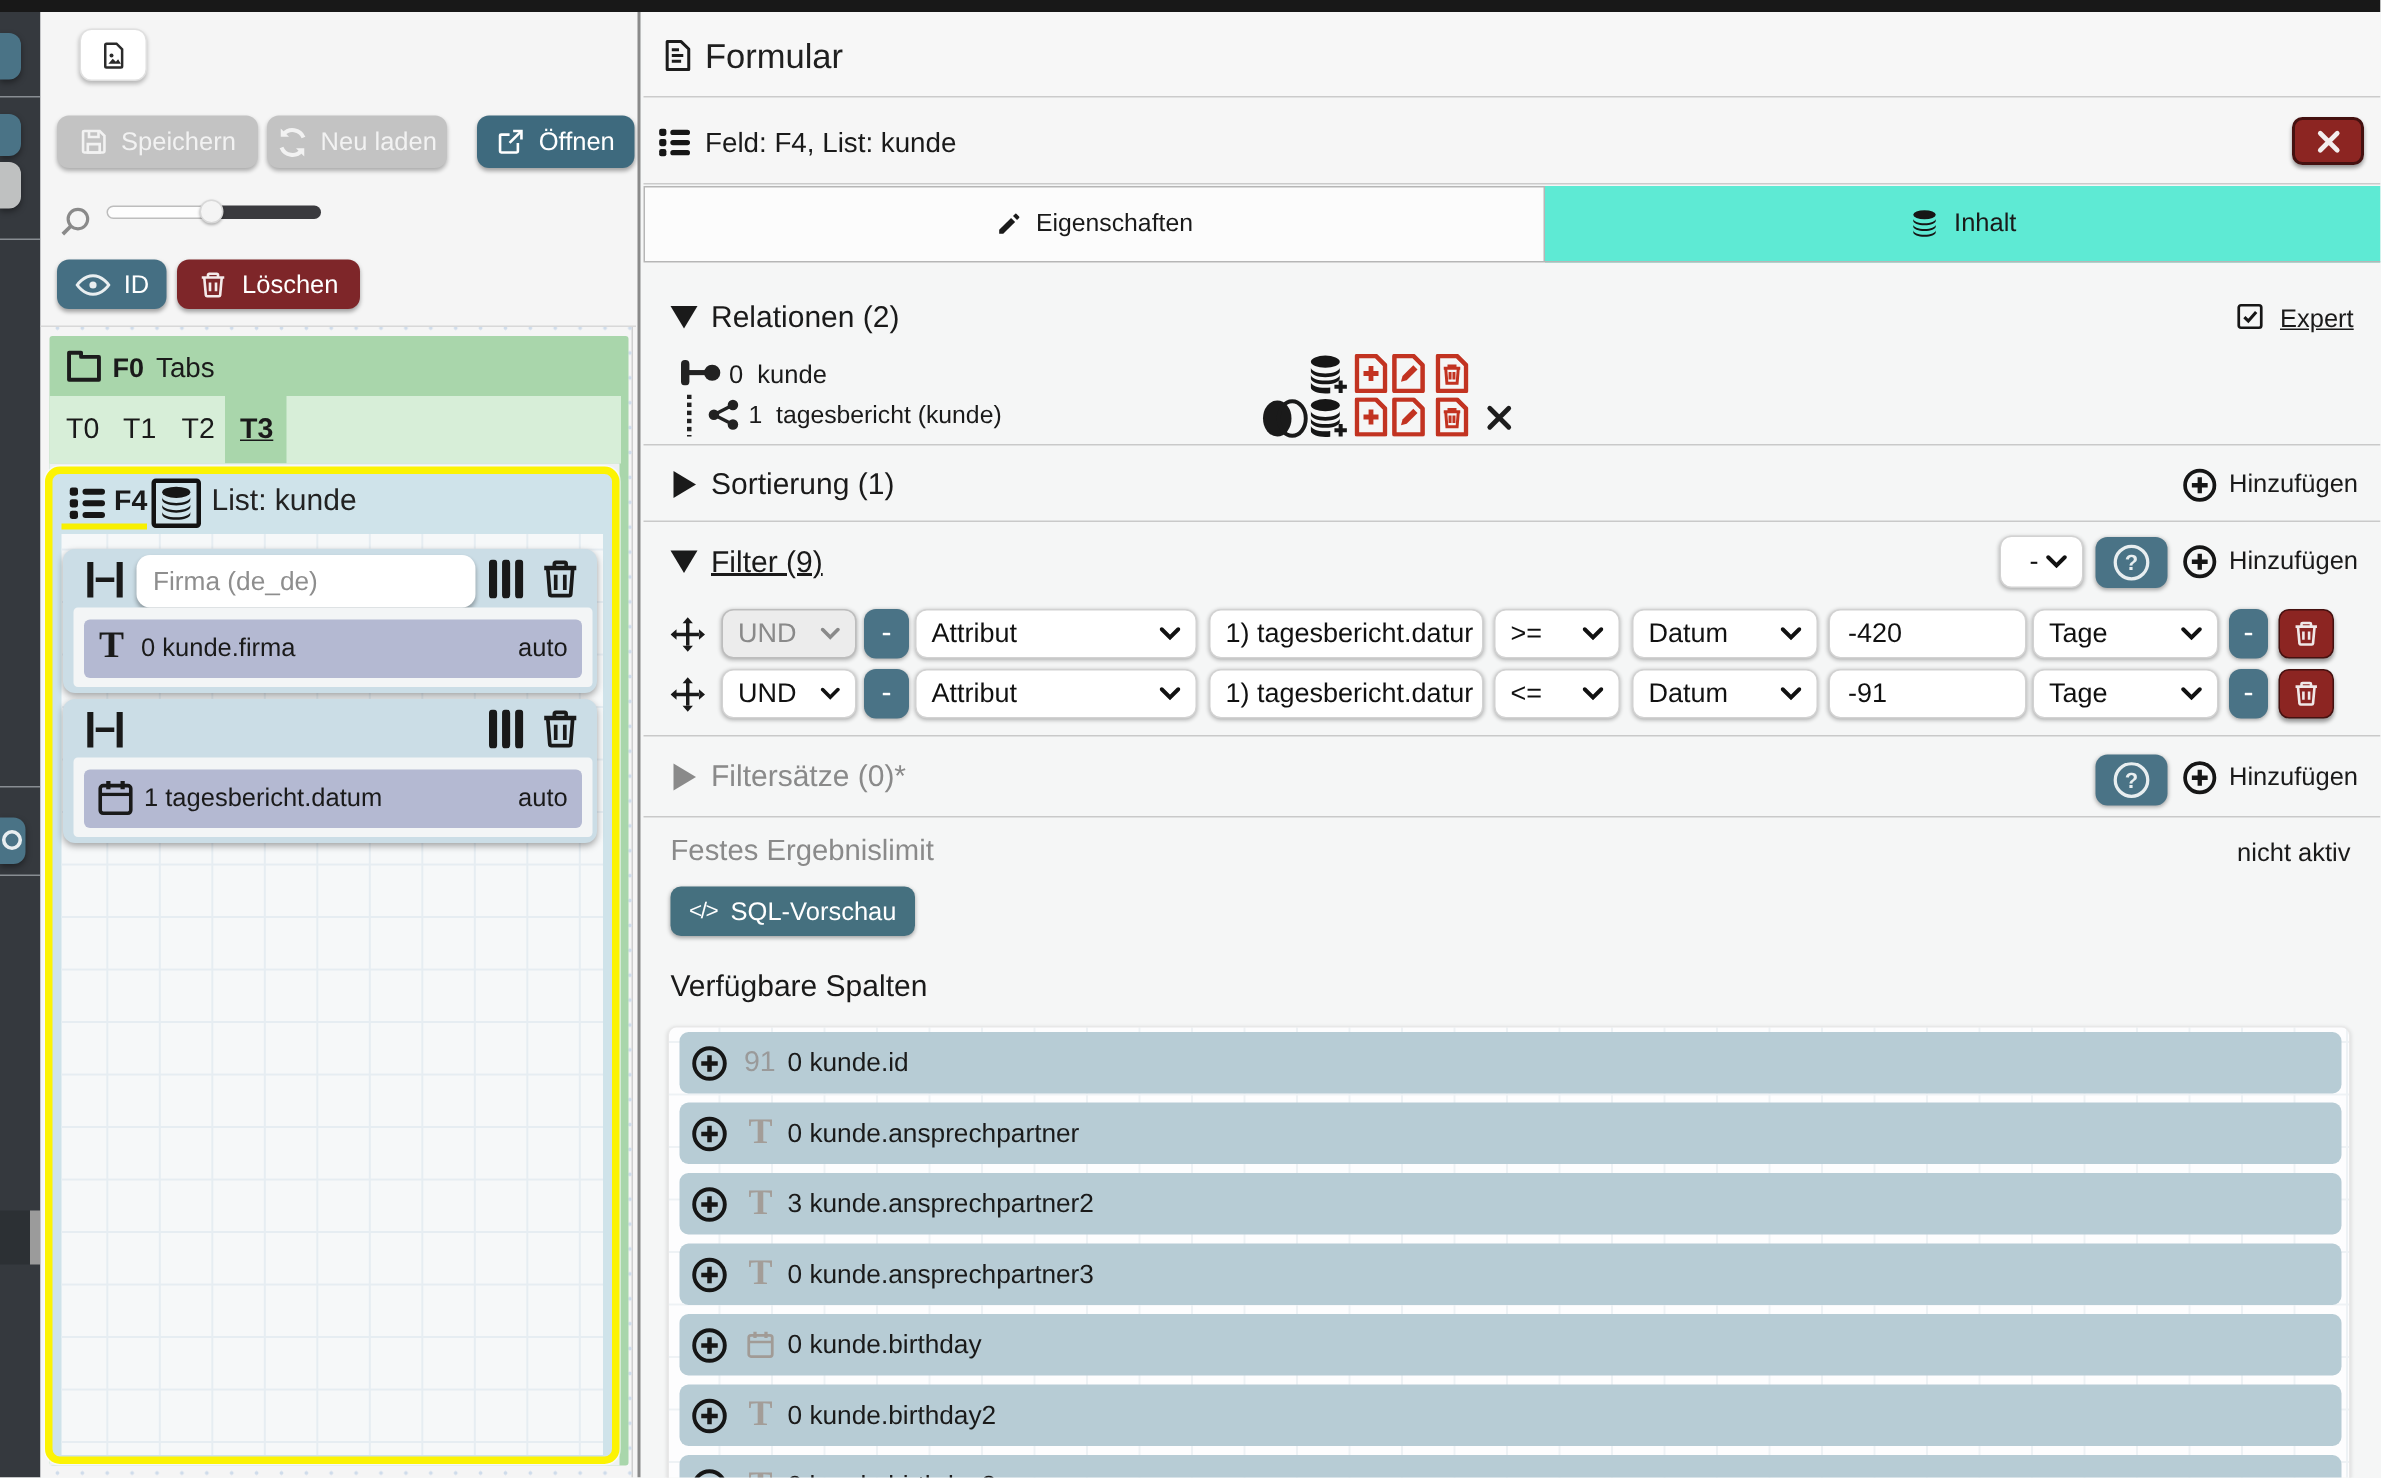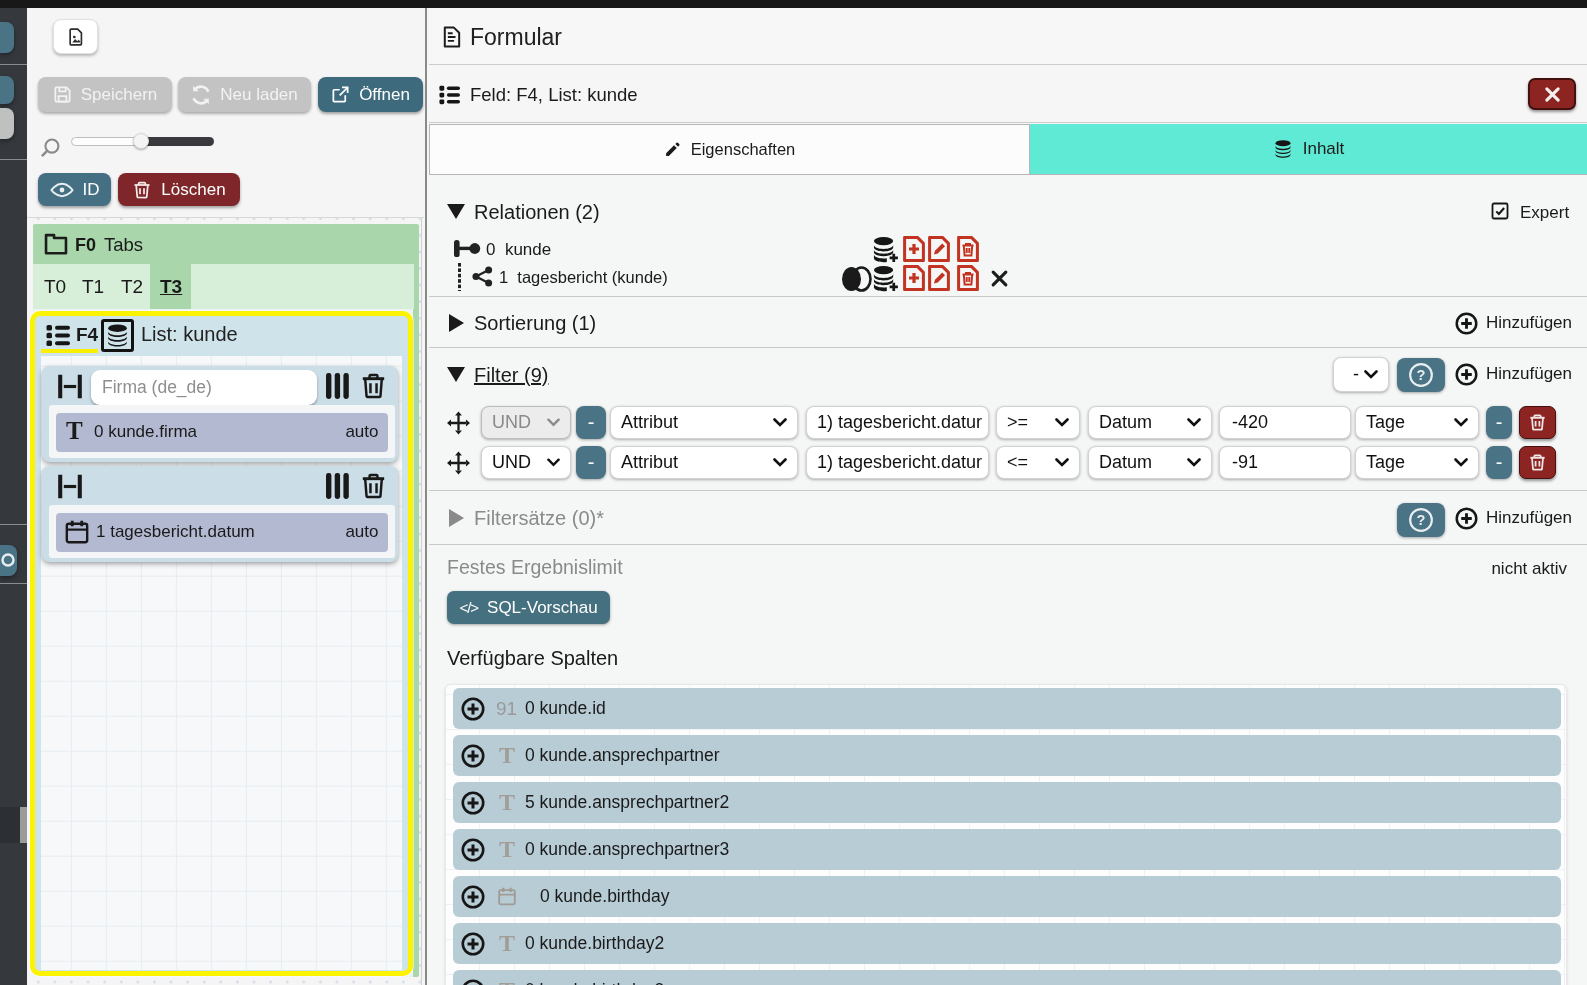--- a/index.html
+++ b/index.html
@@ -61,21 +61,21 @@
       </svg>
   </div>
   <div class="gbtn" style="left:11px; top:69px; width:134px; height:35px;">
     <svg width="19" height="19" viewBox="0 0 24 24" fill="none" stroke="#f2f2f2" stroke-width="2.2">
         <path d="M4 3h13l4 4v13a1 1 0 0 1-1 1H4a1 1 0 0 1-1-1V4a1 1 0 0 1 1-1z"></path>
         <path d="M8 3v5h8V3"></path>
         <path d="M7 14h10v7H7z"></path>
       </svg>
     <span>Speichern</span>
     </div>
-  <div class="gbtn" style="left:151px; top:69px; width:133px; height:35px;">
+  <div class="gbtn" style="left:151px; top:69px; width:120px; height:35px;">
     <svg width="20" height="20" viewBox="0 0 24 24">
         <g fill="none" stroke="#f2f2f2" stroke-width="3.2">
           <path d="M20.8 8A9.5 9.5 0 0 0 4.6 5.6"></path>
           <path d="M3.2 16a9.5 9.5 0 0 0 16.2 2.4"></path>
         </g>
         <path d="M2.6 0.8v6.6h6.6z" fill="#f2f2f2"></path>
         <path d="M21.4 23.2v-6.6h-6.6z" fill="#f2f2f2"></path>
       </svg>
     <span>Neu laden</span>
     </div>
@@ -249,21 +249,21 @@
       </svg>
     <span>Inhalt</span>
   </div>
 
   <div class="abs" style="left:18px; top:196px; width:0; height:0; border-left:9.5px solid transparent; border-right:9.5px solid transparent; border-top:15px solid #1a1a1a;"></div>
   <span class="abs" style="left:45px; top:193px; font-size:20px;">Relationen (2)</span>
   <svg class="abs" style="left:1062px; top:194px;" width="18" height="18" viewBox="0 0 24 24" fill="none" stroke="#161616" stroke-width="2.4">
       <rect x="2" y="2" width="20" height="20" rx="2"></rect>
       <path d="M7 12.5l3.5 3.5L17.5 8" stroke-width="2.8"></path>
     </svg>
-  <span class="abs" style="left:1091px; top:195px; font-size:17px;">Expert</span>
+  <span class="abs" style="left:1091px; top:195px; font-size:17px;text-decoration:underline;">Expert</span>
 
   <svg class="abs" style="left:25px; top:232px;" width="27" height="17" viewBox="0 0 27 17" fill="#222">
       <rect x="0" y="0" width="5.6" height="17" rx="2.6"></rect>
       <rect x="4" y="6.7" width="15" height="3.4"></rect>
       <circle cx="20.8" cy="8.5" r="5.4"></circle>
     </svg>
   <span class="abs" style="left:57px; top:232px; font-size:17px;">0&nbsp; kunde</span>
   <div class="abs" style="left:29px; top:255px; width:3px; height:28px; background-image:linear-gradient(#222 60%, transparent 0); background-size:3px 5.4px;"></div>
   <svg class="abs" style="left:43px; top:258px;" width="21" height="21" viewBox="0 0 24 24" fill="#222">
       <circle cx="4.5" cy="12" r="4"></circle>
@@ -507,21 +507,21 @@
       </svg>
     <span style="margin-left:11px; width:22px; color:#a39d98; font-family:'Liberation Serif',serif; font-weight:bold; font-size:24px; text-align:center;">T</span>
     <span style="margin-left:7px; font-size:17.5px;">0 kunde.ansprechpartner</span>
   </div>
   <div class="colbar" style="top:774px;">
     <svg style="margin-left:8px;" width="24" height="24" viewBox="0 0 24 24" fill="none" stroke="#161616">
         <circle cx="12" cy="12" r="10.2" stroke-width="2.6"></circle>
         <path d="M12 6.5v11M6.5 12h11" stroke-width="3"></path>
       </svg>
     <span style="margin-left:11px; width:22px; color:#a39d98; font-family:'Liberation Serif',serif; font-weight:bold; font-size:24px; text-align:center;">T</span>
-    <span style="margin-left:7px; font-size:17.5px;">5 kunde.ansprechpartner2</span>
+    <span style="margin-left:7px; font-size:17.5px;">3 kunde.ansprechpartner2</span>
   </div>
   <div class="colbar" style="top:821px;">
     <svg style="margin-left:8px;" width="24" height="24" viewBox="0 0 24 24" fill="none" stroke="#161616">
         <circle cx="12" cy="12" r="10.2" stroke-width="2.6"></circle>
         <path d="M12 6.5v11M6.5 12h11" stroke-width="3"></path>
       </svg>
     <span style="margin-left:11px; width:22px; color:#a39d98; font-family:'Liberation Serif',serif; font-weight:bold; font-size:24px; text-align:center;">T</span>
     <span style="margin-left:7px; font-size:17.5px;">0 kunde.ansprechpartner3</span>
   </div>
   <div class="colbar" style="top:868px;">
@@ -529,21 +529,21 @@
         <circle cx="12" cy="12" r="10.2" stroke-width="2.6"></circle>
         <path d="M12 6.5v11M6.5 12h11" stroke-width="3"></path>
       </svg>
     <span style="margin-left:11px; width:22px; display:flex; justify-content:center;">
         <svg width="20" height="21" viewBox="0 0 24 24" fill="none" stroke="#a19b96" stroke-width="2.2">
           <rect x="2.6" y="4.4" width="18.8" height="17" rx="1.8"></rect>
           <path d="M2.6 9.8h18.8" stroke-width="2"></path>
           <path d="M7.6 1.6v5M16.4 1.6v5" stroke-width="2.6"></path>
         </svg>
       </span>
-    <span style="margin-left:22px; font-size:17.5px;">0 kunde.birthday</span>
+    <span style="margin-left:7px; font-size:17.5px;">0 kunde.birthday</span>
   </div>
   <div class="colbar" style="top:915px;">
     <svg style="margin-left:8px;" width="24" height="24" viewBox="0 0 24 24" fill="none" stroke="#161616">
         <circle cx="12" cy="12" r="10.2" stroke-width="2.6"></circle>
         <path d="M12 6.5v11M6.5 12h11" stroke-width="3"></path>
       </svg>
     <span style="margin-left:11px; width:22px; color:#a39d98; font-family:'Liberation Serif',serif; font-weight:bold; font-size:24px; text-align:center;">T</span>
     <span style="margin-left:7px; font-size:17.5px;">0 kunde.birthday2</span>
   </div>
   <div class="colbar" style="top:962px;">

